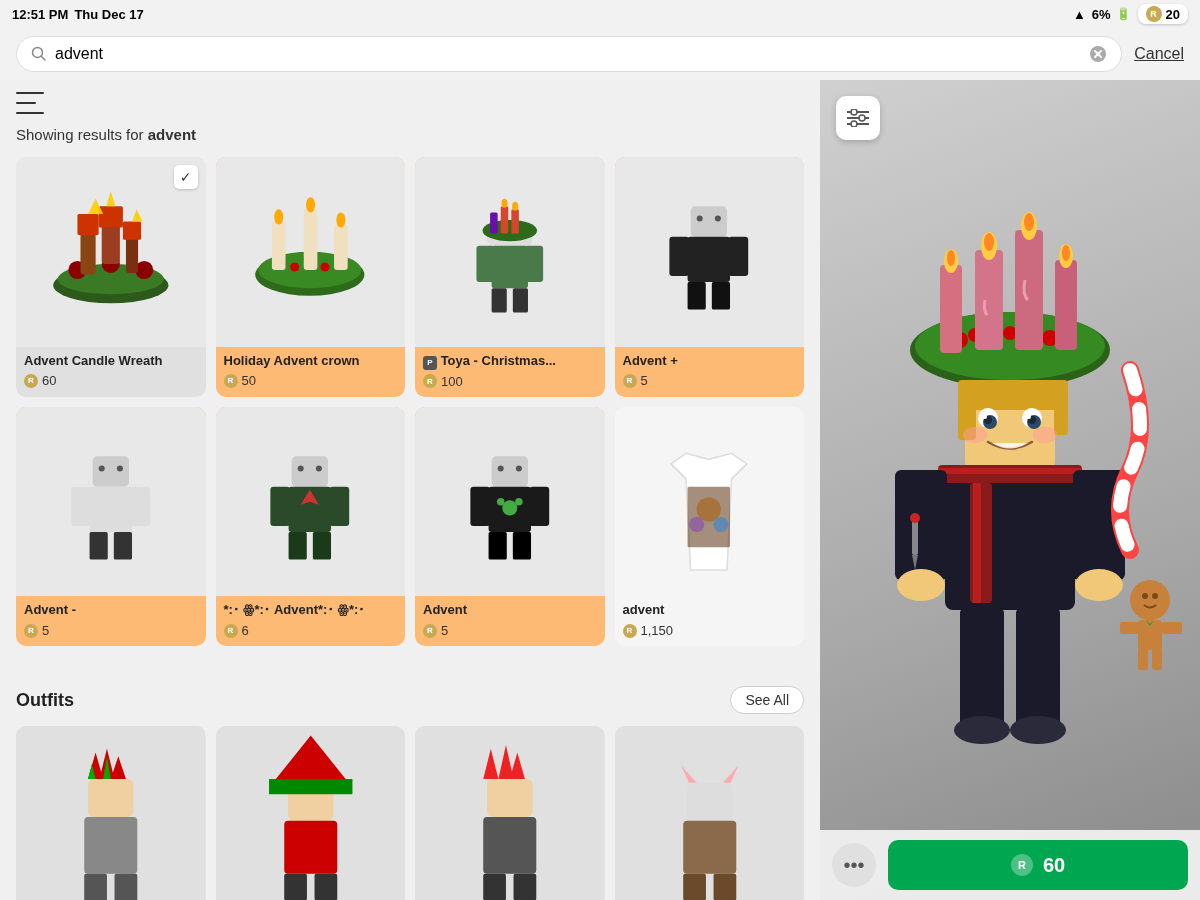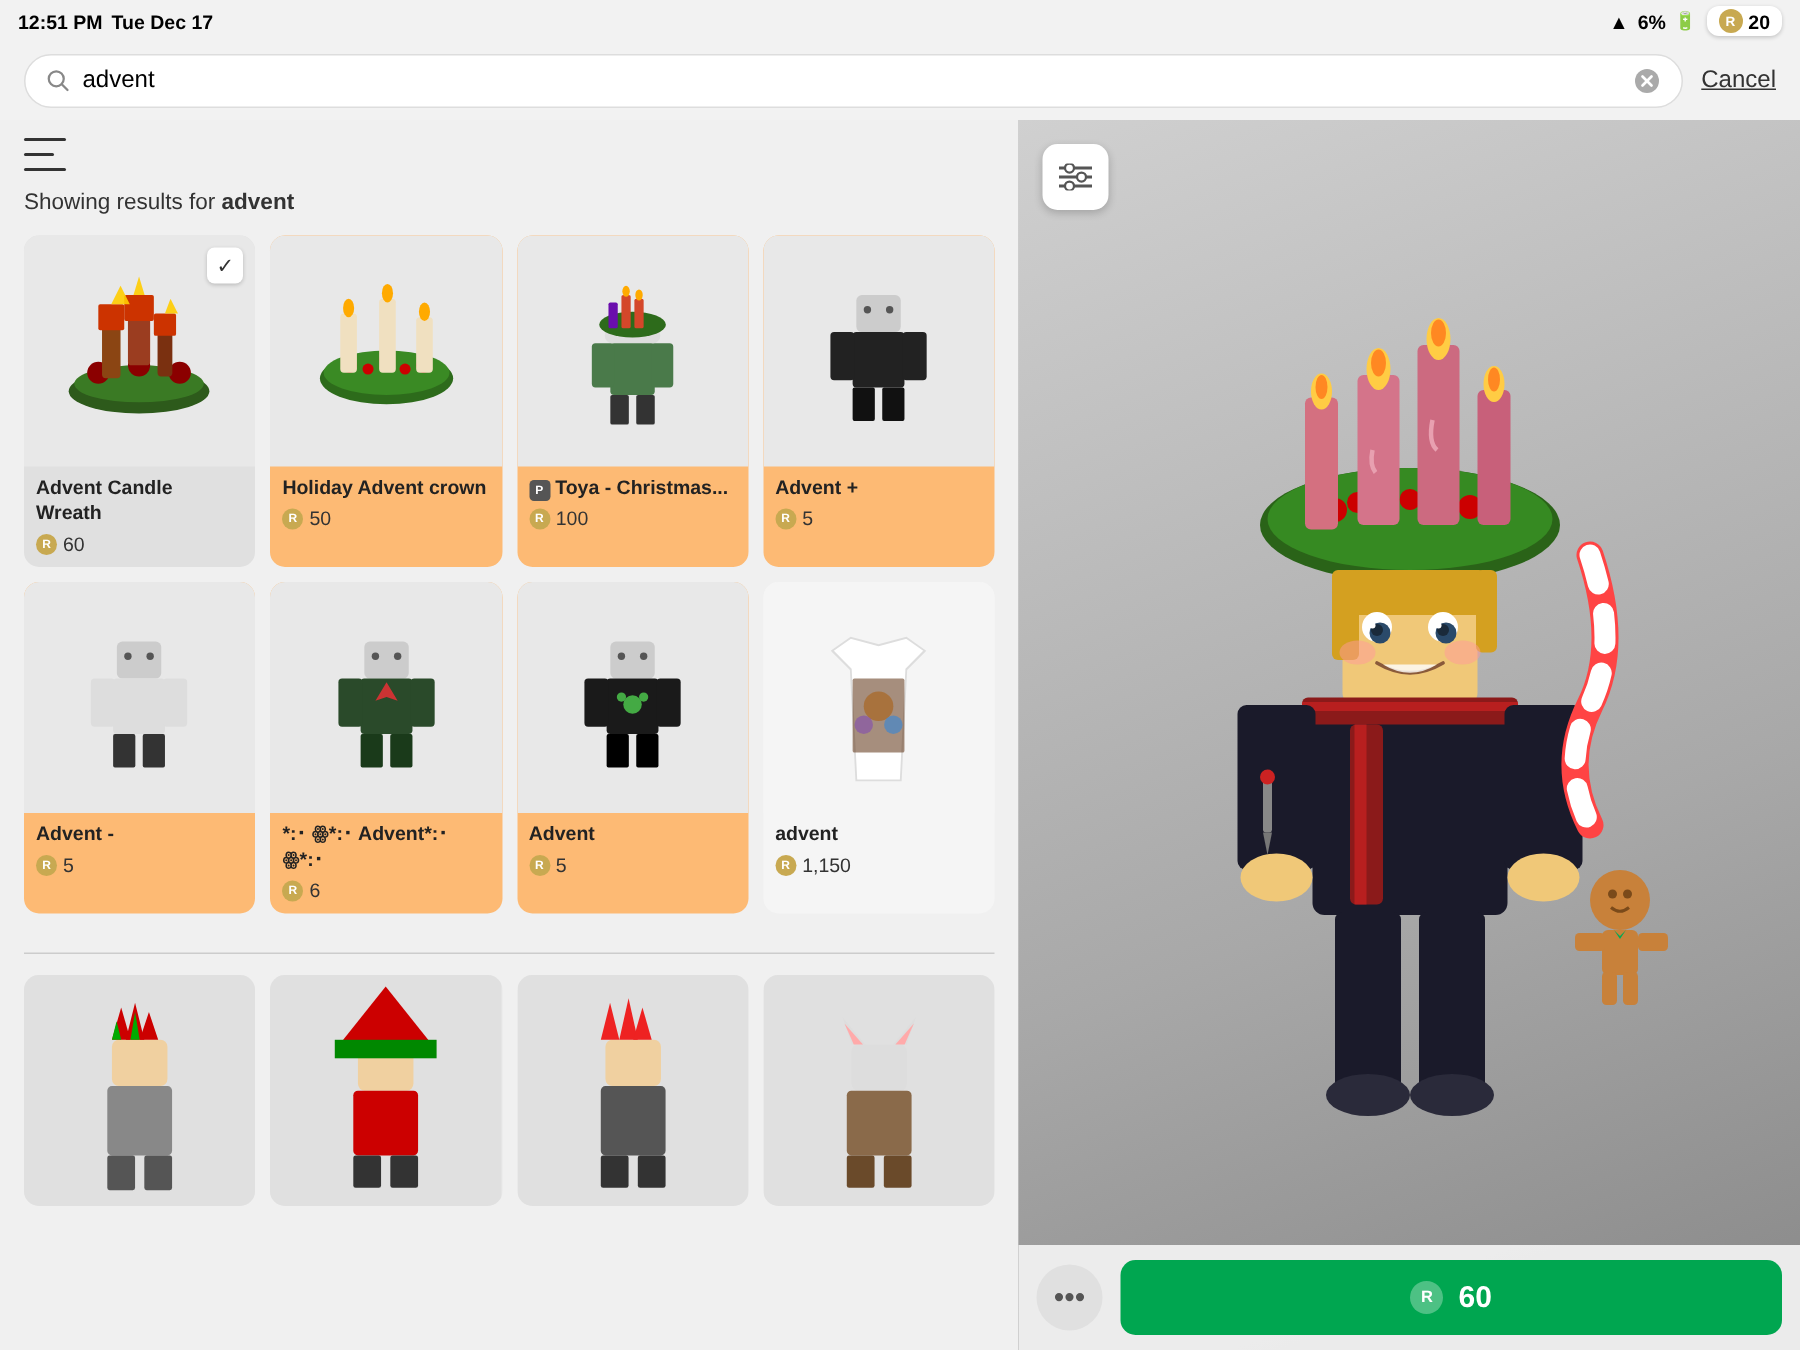--- a/index.html
+++ b/index.html
@@ -74,21 +74,21 @@
 
     
     .main-content {
       display: flex;
       flex: 1;
       overflow: hidden;
     }
 
     
     .left-panel {
-      width: 679px;
+      width: 820px;
       background: #f0f0f0;
       display: flex;
       flex-direction: column;
       overflow-y: auto;
       padding: 12px 16px;
     }
 
     .filter-row {
       display: flex;
       align-items: center;
@@ -310,21 +310,21 @@
     
     .wifi-icon { font-size: 13px; }
     .battery-icon { font-size: 12px; }
   </style>
 </head>
 <body>
 
 <div class="status-bar">
   <div class="status-left">
     <span>12:51 PM</span>
-    <span>Tue Dec 17</span>
+    <span>Thu Dec 17</span>
   </div>
   <div class="status-right">
     <span class="wifi-icon">▲</span>
     <span>6%</span>
     <span class="battery-icon">🔋</span>
     <div class="robux-badge">
       <div class="robux-icon">R</div>
       <span>20</span>
     </div>
   </div>
@@ -572,20 +572,24 @@
             <span>1,150</span>
           </div>
         </div>
       </div>
 
     </div>
 
     <div class="divider"></div>
 
     <div class="outfits-section">
+      <div class="outfits-header">
+        <div class="outfits-title">Outfits</div>
+        <button class="see-all-btn">See All</button>
+      </div>
       <div class="outfits-grid">
 
         <div class="outfit-card">
           <svg viewBox="0 0 100 100" width="100%" height="100%">
             <rect width="100" height="100" fill="#e0e0e0"></rect>
 
             <rect x="38" y="28" width="24" height="20" fill="#f0d0a0" rx="3"></rect>
 
             <polygon points="38,28 42,14 46,28" fill="#cc0000"></polygon>
             <polygon points="44,28 48,12 52,28" fill="#cc0000"></polygon>

